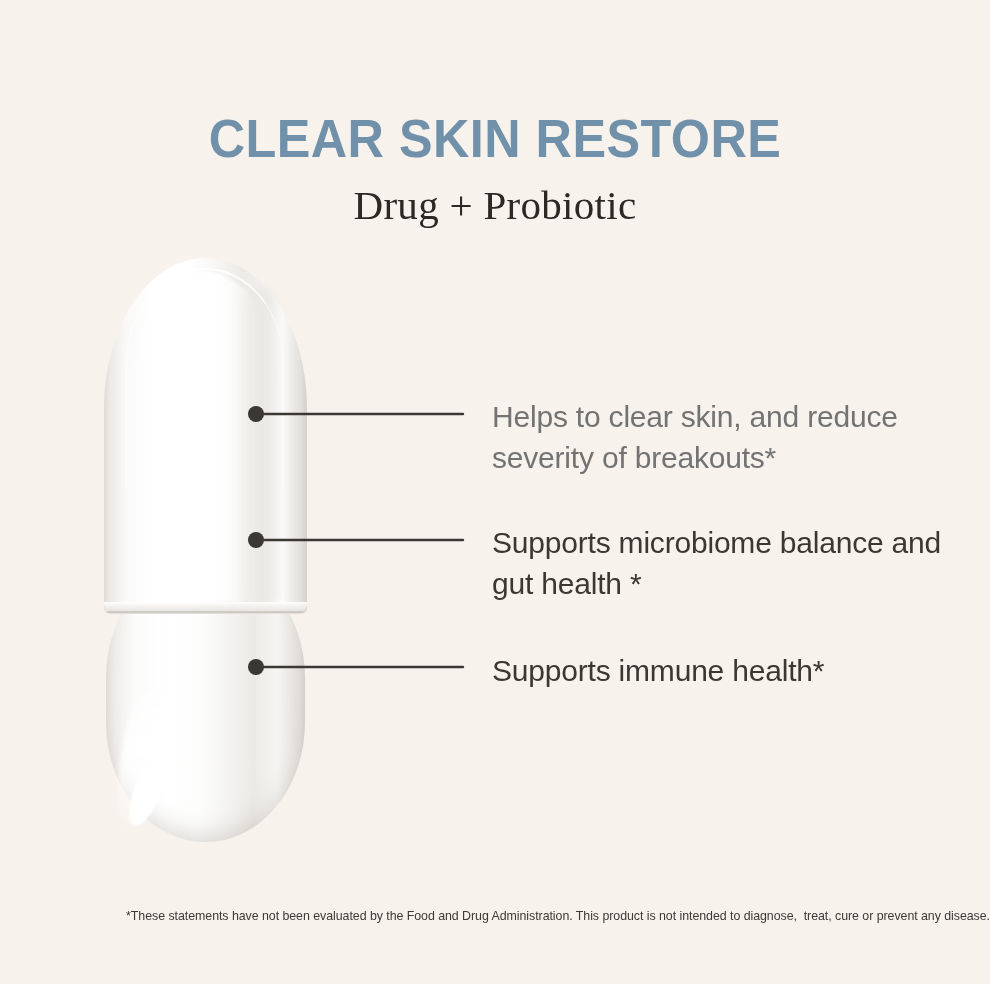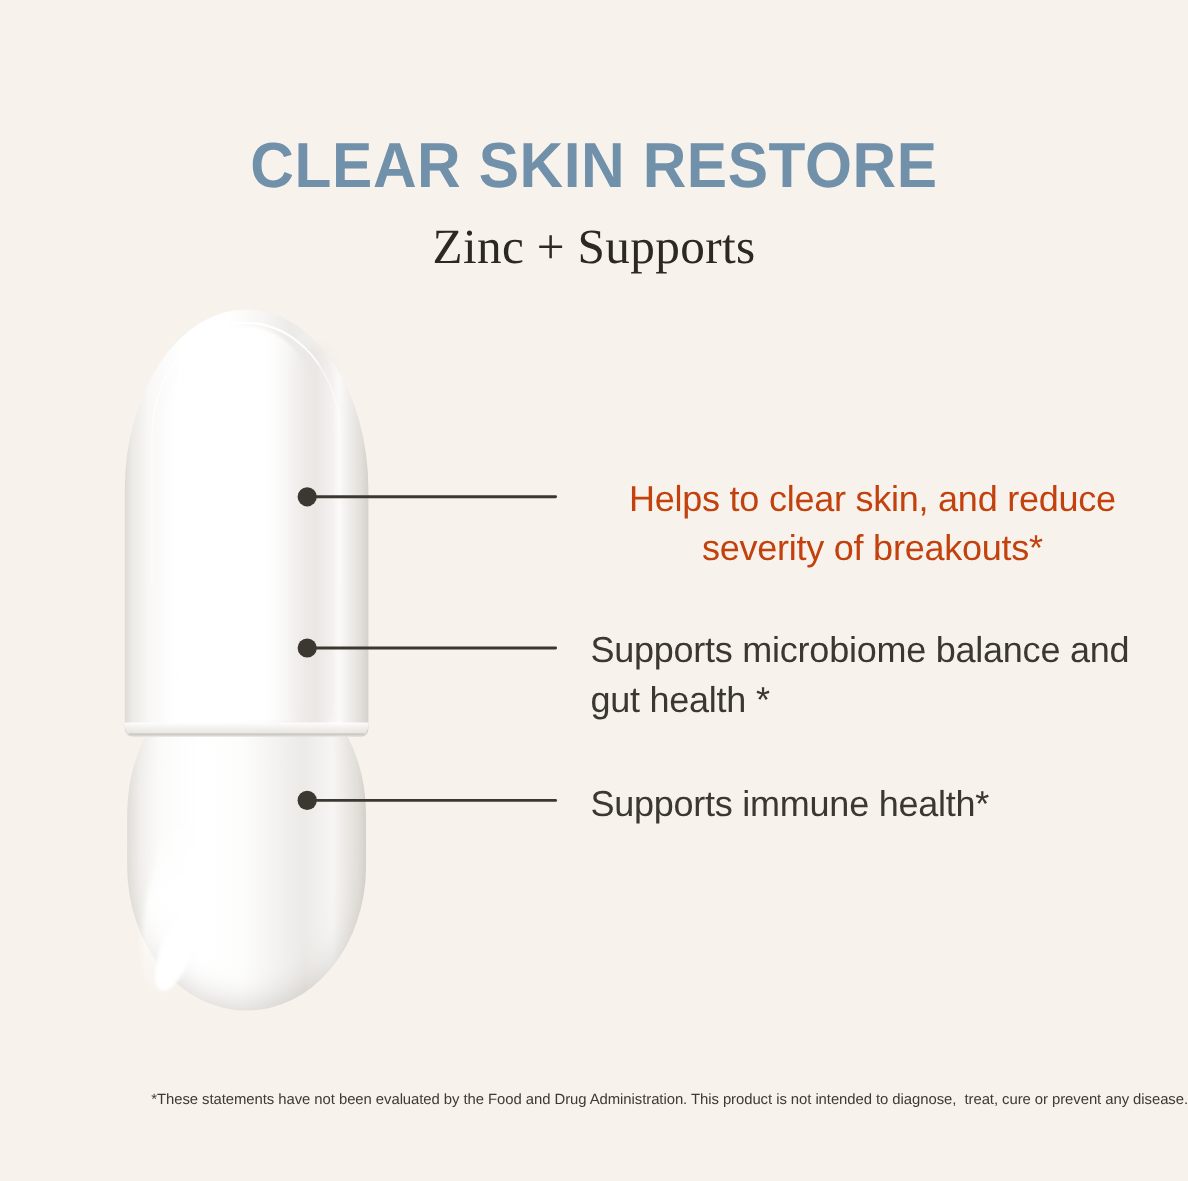--- a/index.html
+++ b/index.html
@@ -249,21 +249,21 @@
     white-space: pre;
   }
 </style>
 </head>
 <body style="background: rgb(247, 242, 236);">
 
 <div id="page" style="background: rgb(247, 242, 236);">
 
   <div class="header">
     <h1 class="product-title" style="color: rgb(113, 145, 171);">CLEAR SKIN RESTORE</h1>
-    <h2 class="product-subtitle" style="color: rgb(44, 40, 35);">Zinc + Supports</h2>
+    <h2 class="product-subtitle" style="color: rgb(44, 40, 35);">Drug + Probiotic</h2>
   </div>
 
   <div class="capsule">
     <div class="capsule-body"></div>
     <div class="capsule-body-glow"></div>
     <div class="capsule-body-glow2"></div>
     <div class="capsule-cap">
       <div class="cap-inner-dome"></div>
       <div class="cap-specular-left"></div>
       <div class="cap-shade-right"></div>
@@ -281,19 +281,19 @@
     <g>
       <line id="ln1" stroke="#3b3731" stroke-width="2.4" stroke-linecap="round" x1="262" y1="540" x2="463" y2="540"></line>
       <circle id="dt1" r="8" fill="#3b3731" cx="256" cy="540"></circle>
     </g>
     <g>
       <line id="ln2" stroke="#3b3731" stroke-width="2.4" stroke-linecap="round" x1="262" y1="667" x2="463" y2="667"></line>
       <circle id="dt2" r="8" fill="#3b3731" cx="256" cy="667"></circle>
     </g>
   </svg>
 
-  <div class="benefit benefit-1" style="color: #c2410c; text-align: center;">Helps to clear skin, and reduce severity of breakouts*</div>
+  <div class="benefit benefit-1" style="color: #737373;">Helps to clear skin, and reduce severity of breakouts*</div>
   <div class="benefit benefit-3" style="color: rgb(59, 55, 49);">Supports immune health*</div>
   <div class="benefit benefit-2" style="color: rgb(59, 55, 49);">Supports microbiome balance and gut health *</div>
 
   <div class="disclaimer">*These statements have not been evaluated by the Food and Drug Administration. This product is not intended to diagnose,  treat, cure or prevent any disease.</div>
 
 </div>
 
 </body></html>

